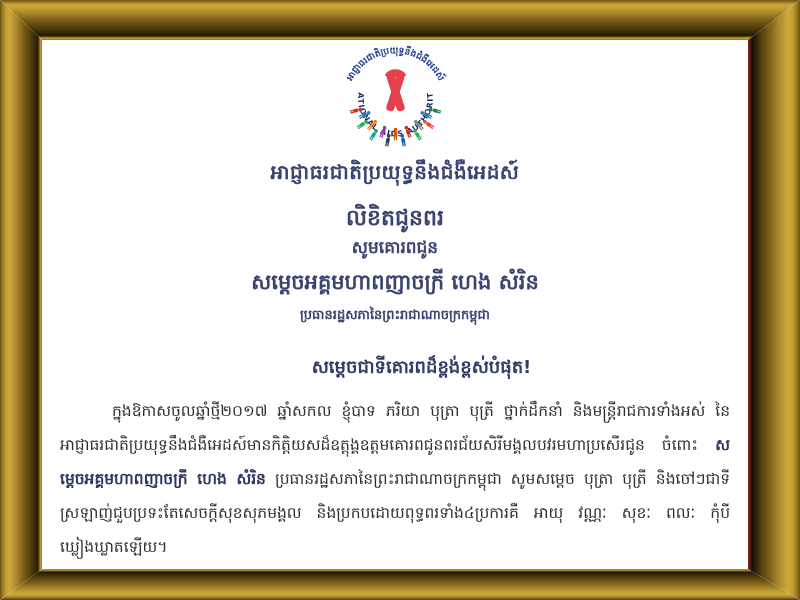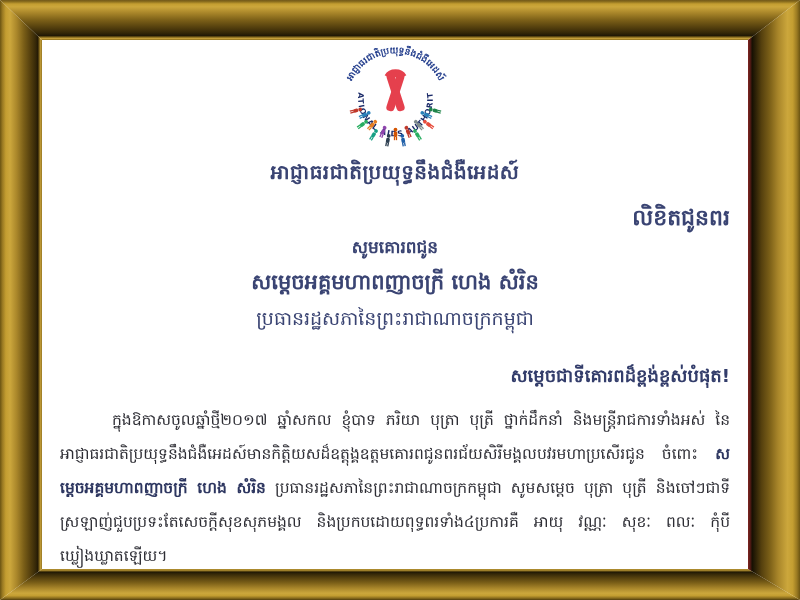--- a/index.html
+++ b/index.html
@@ -50,27 +50,27 @@
     background: #ffffff; z-index: 1; overflow: hidden;
     text-align: center; box-sizing: border-box; padding: 0 18px;
   }
 
   .logo-svg { display: block; margin: 5px auto 0 auto; }
 
   .org-name {
     margin-top: 4px; font-size: 20px; font-weight: bold;
     color: #3a4473; letter-spacing: 0.5px;
   }
-  .letter-title { margin-top: 15px; font-size: 22px; font-weight: bold; color: #3a4473; text-align: right; }
+  .letter-title { margin-top: 15px; font-size: 22px; font-weight: bold; color: #3a4473; }
   .salute-line  { font-size: 17px; font-weight: bold; color: #3a4473; }
   .recipient-name { margin-top: 7px; font-size: 21px; font-weight: bold; color: #3a4473; }
-  .recipient-position { margin-top: 7px; font-size: 19px; font-weight: normal; color: #3a4473; }
+  .recipient-position { margin-top: 7px; font-size: 13px; font-weight: bold; color: #3a4473; }
 
   .salutation {
-    margin: 30px 0 0 53px; text-align: right;
+    margin: 30px 0 0 53px; text-align: center;
     font-size: 18px; font-weight: bold; color: #333d6b;
   }
   .body-text {
     margin-top: 12px; text-align: justify; text-align-last: left;
     text-indent: 52px; font-size: 15.5px; line-height: 34px; color: #2e2e35;
   }
   .bold-run { font-weight: bold; color: #2d3660; }
 </style>
 </head>
 <body>

